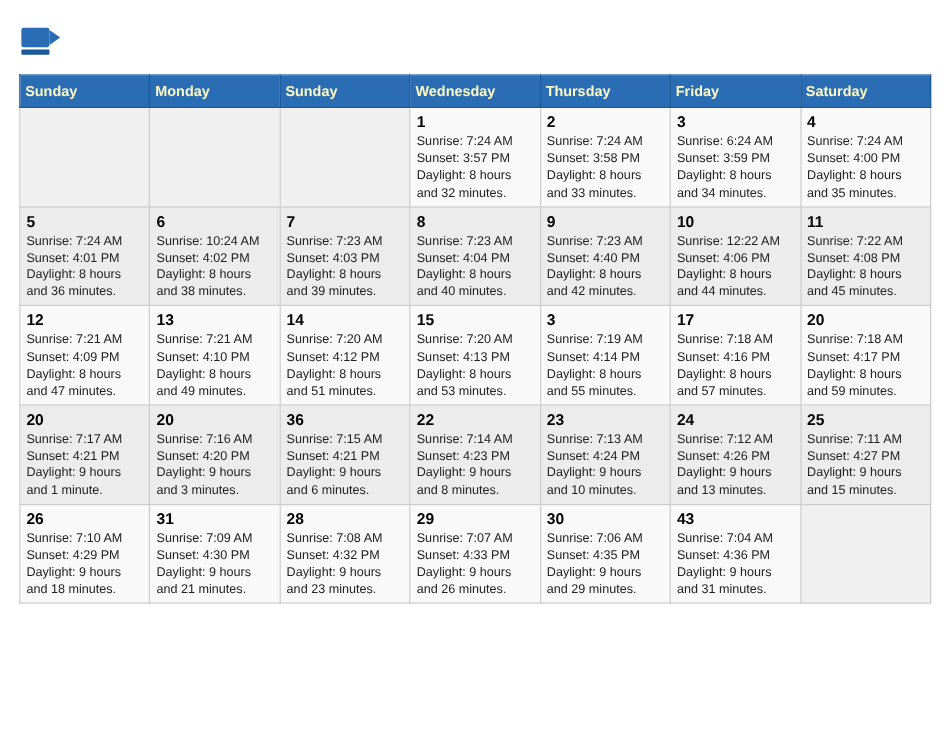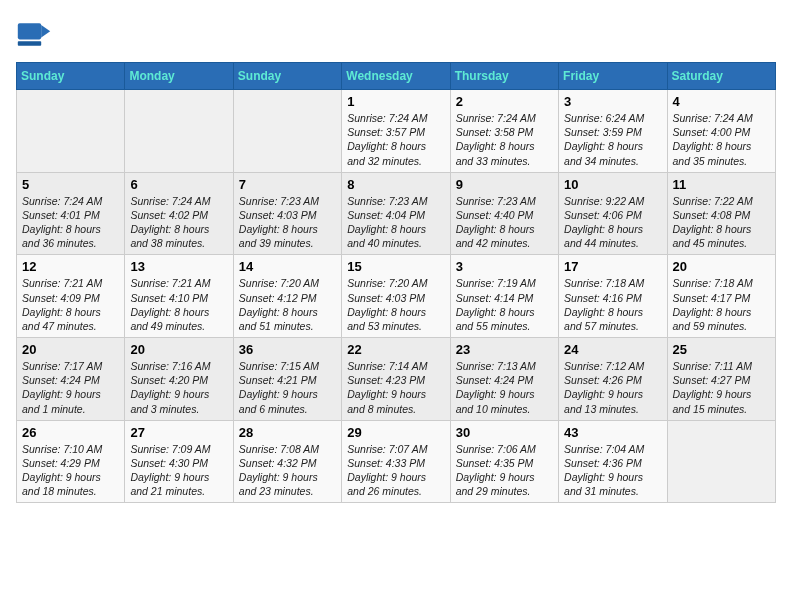--- a/index.html
+++ b/index.html
@@ -52,21 +52,21 @@
       font-size: 15px;
       color: #444;
     }
     .calendar {
       width: 100%;
       border-collapse: collapse;
       font-size: 11px;
     }
     .calendar thead th {
       background: #2a6db5;
-      color: #5eead4;
+      color: #fef9c3;
       padding: 6px 4px;
       text-align: left;
       font-size: 12px;
       font-weight: bold;
       border: 1px solid #1a5a9a;
     }
     .calendar tbody td {
       border: 1px solid #ccc;
       vertical-align: top;
       padding: 4px 5px;
@@ -83,21 +83,20 @@
     .day-num {
       font-weight: bold;
       font-size: 13px;
       display: block;
       margin-bottom: 2px;
     }
     .cell-text {
       font-size: 10.5px;
       color: #222;
       line-height: 1.35;
-      font-style: italic;
     }
     .empty-cell {
       background: #f0f0f0 !important;
     }
   </style>
 </head>
 <body>
 
 <div class="header">
   <div class="logo">
@@ -161,21 +160,21 @@
       </tr>
       <tr>
         <td>
           <span class="day-num">5</span>
           <div class="cell-text">Sunrise: 7:24 AM
 Sunset: 4:01 PM
 Daylight: 8 hours and 36 minutes.</div>
         </td>
         <td>
           <span class="day-num">6</span>
-          <div class="cell-text">Sunrise: 7:24 AM
+          <div class="cell-text">Sunrise: 10:24 AM
 Sunset: 4:02 PM
 Daylight: 8 hours and 38 minutes.</div>
         </td>
         <td>
           <span class="day-num">7</span>
           <div class="cell-text">Sunrise: 7:23 AM
 Sunset: 4:03 PM
 Daylight: 8 hours and 39 minutes.</div>
         </td>
         <td>
@@ -185,21 +184,21 @@
 Daylight: 8 hours and 40 minutes.</div>
         </td>
         <td>
           <span class="day-num">9</span>
           <div class="cell-text">Sunrise: 7:23 AM
 Sunset: 4:40 PM
 Daylight: 8 hours and 42 minutes.</div>
         </td>
         <td>
           <span class="day-num">10</span>
-          <div class="cell-text">Sunrise: 9:22 AM
+          <div class="cell-text">Sunrise: 12:22 AM
 Sunset: 4:06 PM
 Daylight: 8 hours and 44 minutes.</div>
         </td>
         <td>
           <span class="day-num">11</span>
           <div class="cell-text">Sunrise: 7:22 AM
 Sunset: 4:08 PM
 Daylight: 8 hours and 45 minutes.</div>
         </td>
       </tr>
@@ -218,21 +217,21 @@
         </td>
         <td>
           <span class="day-num">14</span>
           <div class="cell-text">Sunrise: 7:20 AM
 Sunset: 4:12 PM
 Daylight: 8 hours and 51 minutes.</div>
         </td>
         <td>
           <span class="day-num">15</span>
           <div class="cell-text">Sunrise: 7:20 AM
-Sunset: 4:03 PM
+Sunset: 4:13 PM
 Daylight: 8 hours and 53 minutes.</div>
         </td>
         <td>
           <span class="day-num">3</span>
           <div class="cell-text">Sunrise: 7:19 AM
 Sunset: 4:14 PM
 Daylight: 8 hours and 55 minutes.</div>
         </td>
         <td>
           <span class="day-num">17</span>
@@ -244,21 +243,21 @@
           <span class="day-num">20</span>
           <div class="cell-text">Sunrise: 7:18 AM
 Sunset: 4:17 PM
 Daylight: 8 hours and 59 minutes.</div>
         </td>
       </tr>
       <tr>
         <td>
           <span class="day-num">20</span>
           <div class="cell-text">Sunrise: 7:17 AM
-Sunset: 4:24 PM
+Sunset: 4:21 PM
 Daylight: 9 hours and 1 minute.</div>
         </td>
         <td>
           <span class="day-num">20</span>
           <div class="cell-text">Sunrise: 7:16 AM
 Sunset: 4:20 PM
 Daylight: 9 hours and 3 minutes.</div>
         </td>
         <td>
           <span class="day-num">36</span>
@@ -292,21 +291,21 @@
         </td>
       </tr>
       <tr>
         <td>
           <span class="day-num">26</span>
           <div class="cell-text">Sunrise: 7:10 AM
 Sunset: 4:29 PM
 Daylight: 9 hours and 18 minutes.</div>
         </td>
         <td>
-          <span class="day-num">27</span>
+          <span class="day-num">31</span>
           <div class="cell-text">Sunrise: 7:09 AM
 Sunset: 4:30 PM
 Daylight: 9 hours and 21 minutes.</div>
         </td>
         <td>
           <span class="day-num">28</span>
           <div class="cell-text">Sunrise: 7:08 AM
 Sunset: 4:32 PM
 Daylight: 9 hours and 23 minutes.</div>
         </td>

